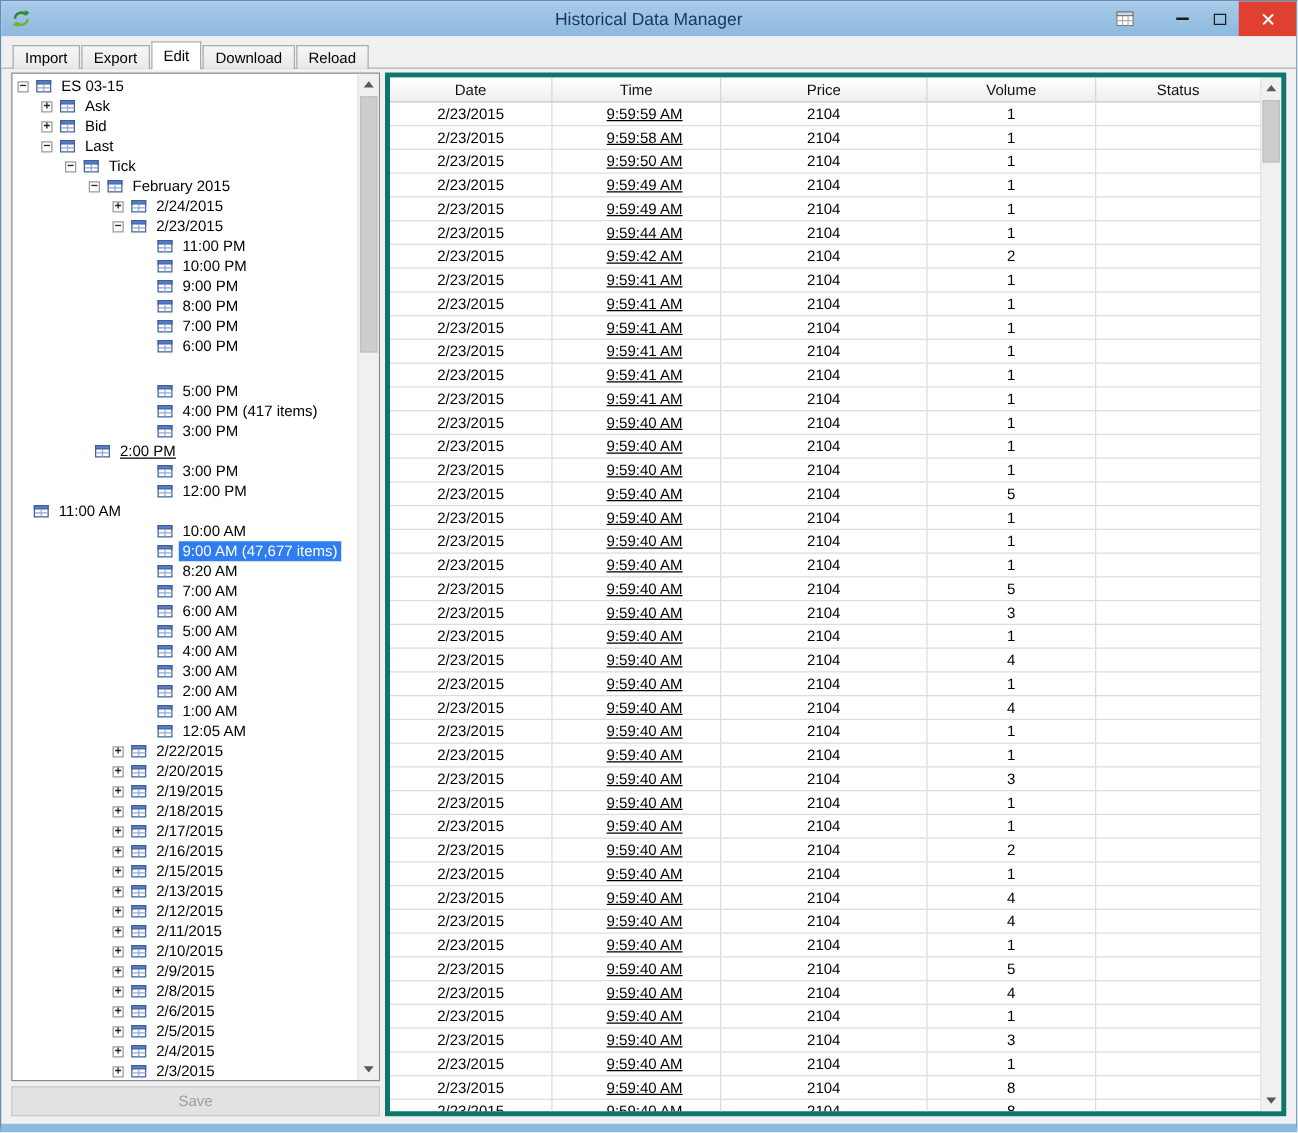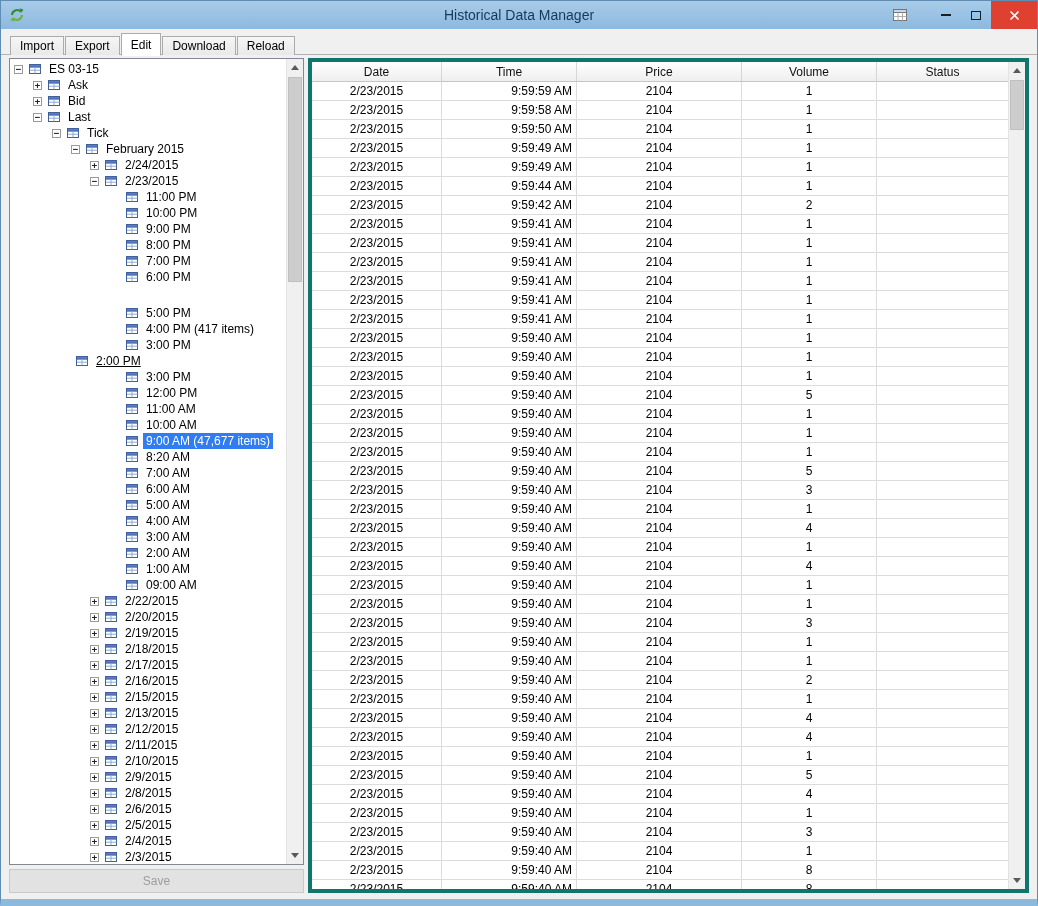--- a/index.html
+++ b/index.html
@@ -58,21 +58,21 @@
   .grid-inner{position:absolute;top:0;left:0;right:17px;bottom:0;overflow:hidden;}
   .grid-header{display:flex;height:20px;background:linear-gradient(#ffffff,#eeeeee);
     border-bottom:1px solid #c6c6c6;}
   .hcell{flex:none;display:flex;align-items:center;justify-content:center;font-size:12px;
     color:#111;border-right:1px solid #d6d6d6;}
   .hcell:last-child{flex:1 1 auto;border-right:none;}
   .grow{display:flex;height:19px;border-bottom:1px solid #dcdcdc;}
   .gcell{flex:none;display:flex;align-items:center;justify-content:center;font-size:12px;
     color:#000;border-right:1px solid #dcdcdc;overflow:hidden;}
   .gcell:last-child{flex:1 1 auto;border-right:none;}
-  .gcell.align-right{justify-content:flex-end;padding-right:4px;}
+  .gcell.align-right{justify-content:flex-end;padding-right:30px;text-decoration:underline;}
 
   
   .scrollbar{position:absolute;top:0;right:0;bottom:0;width:17px;background:#f0f0f0;border-left:1px solid #e3e3e3;}
   .sb-arrow{position:absolute;left:0;right:0;height:17px;display:flex;align-items:center;justify-content:center;top:0;}
   .sb-arrow.down{top:auto;bottom:0;}
   .tri-up{width:0;height:0;border-left:4px solid transparent;border-right:4px solid transparent;border-bottom:5px solid #595959;}
   .tri-down{width:0;height:0;border-left:4px solid transparent;border-right:4px solid transparent;border-top:5px solid #595959;}
   .sb-thumb{position:absolute;left:1px;right:1px;background:#cdcdcd;border:1px solid #c0c0c0;}
   .tree-panel .sb-thumb{top:18px;height:205px;}
   .grid-panel .sb-thumb{top:18px;height:50px;}
@@ -362,21 +362,21 @@
               <span class="node-icon">
                 <svg width="14" height="14" viewBox="0 0 14 14">
                   <rect x="1.5" y="2.5" width="11" height="9" fill="#ffffff" stroke="#3f5f9e"></rect>
                   <rect x="1.5" y="2.5" width="11" height="2.6" fill="#5b7fc4" stroke="#3f5f9e"></rect>
                   <line x1="2" y1="8.2" x2="12.5" y2="8.2" stroke="#8fa8d4"></line>
                   <line x1="7" y1="5.2" x2="7" y2="11.3" stroke="#8fa8d4"></line>
                 </svg>
               </span>
               <span class="tree-label">12:00 PM</span>
             </div>
-            <div class="tree-row" style="padding-left: 99px;">
+            <div class="tree-row" style="">
               <span class="expander-spacer"></span>
               <span class="node-icon">
                 <svg width="14" height="14" viewBox="0 0 14 14">
                   <rect x="1.5" y="2.5" width="11" height="9" fill="#ffffff" stroke="#3f5f9e"></rect>
                   <rect x="1.5" y="2.5" width="11" height="2.6" fill="#5b7fc4" stroke="#3f5f9e"></rect>
                   <line x1="2" y1="8.2" x2="12.5" y2="8.2" stroke="#8fa8d4"></line>
                   <line x1="7" y1="5.2" x2="7" y2="11.3" stroke="#8fa8d4"></line>
                 </svg>
               </span>
               <span class="tree-label">11:00 AM</span>
@@ -504,21 +504,21 @@
             <div class="tree-row" style="padding-left: 99px;">
               <span class="expander-spacer"></span>
               <span class="node-icon">
                 <svg width="14" height="14" viewBox="0 0 14 14">
                   <rect x="1.5" y="2.5" width="11" height="9" fill="#ffffff" stroke="#3f5f9e"></rect>
                   <rect x="1.5" y="2.5" width="11" height="2.6" fill="#5b7fc4" stroke="#3f5f9e"></rect>
                   <line x1="2" y1="8.2" x2="12.5" y2="8.2" stroke="#8fa8d4"></line>
                   <line x1="7" y1="5.2" x2="7" y2="11.3" stroke="#8fa8d4"></line>
                 </svg>
               </span>
-              <span class="tree-label">09:00 AM</span>
+              <span class="tree-label">12:05 AM</span>
             </div>
             <div class="tree-row" style="padding-left: 80px;">
               <span class="expander">+</span>
               <span class="node-icon">
                 <svg width="14" height="14" viewBox="0 0 14 14">
                   <rect x="1.5" y="2.5" width="11" height="9" fill="#ffffff" stroke="#3f5f9e"></rect>
                   <rect x="1.5" y="2.5" width="11" height="2.6" fill="#5b7fc4" stroke="#3f5f9e"></rect>
                   <line x1="2" y1="8.2" x2="12.5" y2="8.2" stroke="#8fa8d4"></line>
                   <line x1="7" y1="5.2" x2="7" y2="11.3" stroke="#8fa8d4"></line>
                 </svg>

